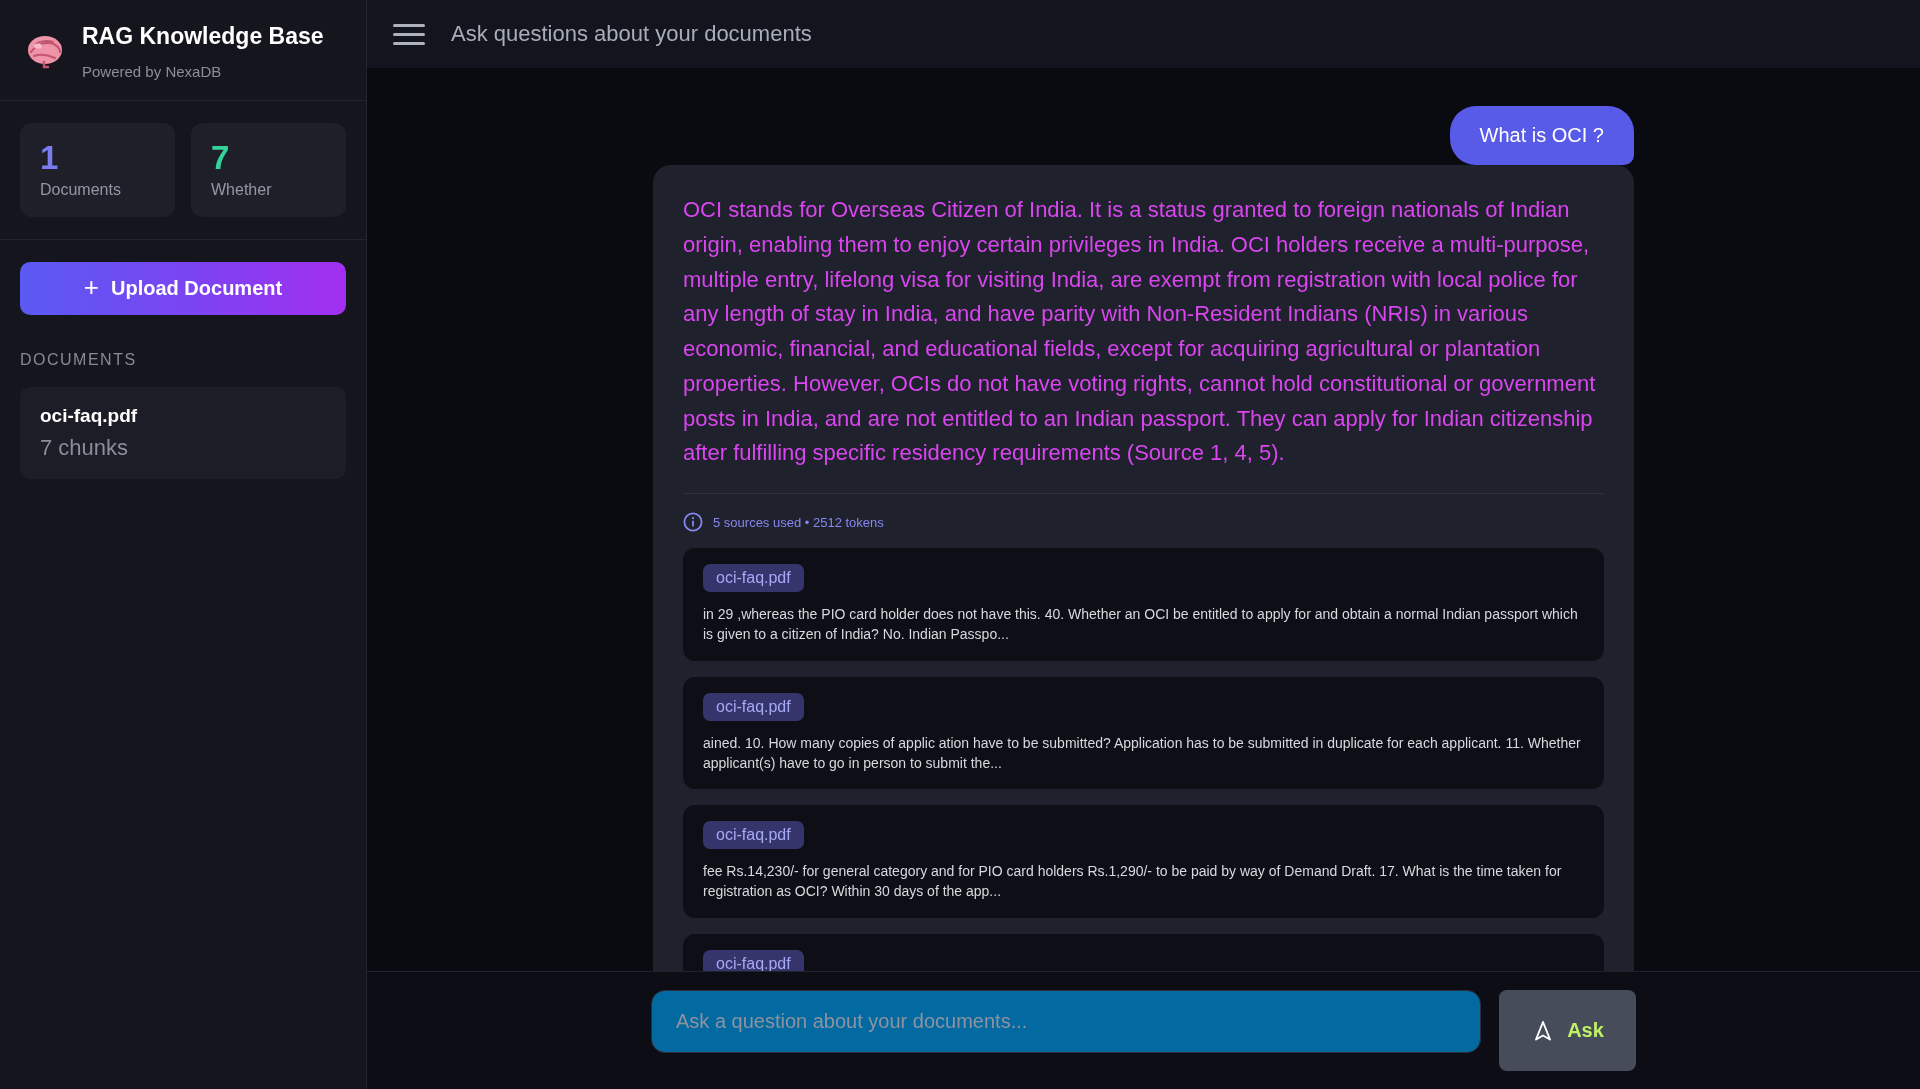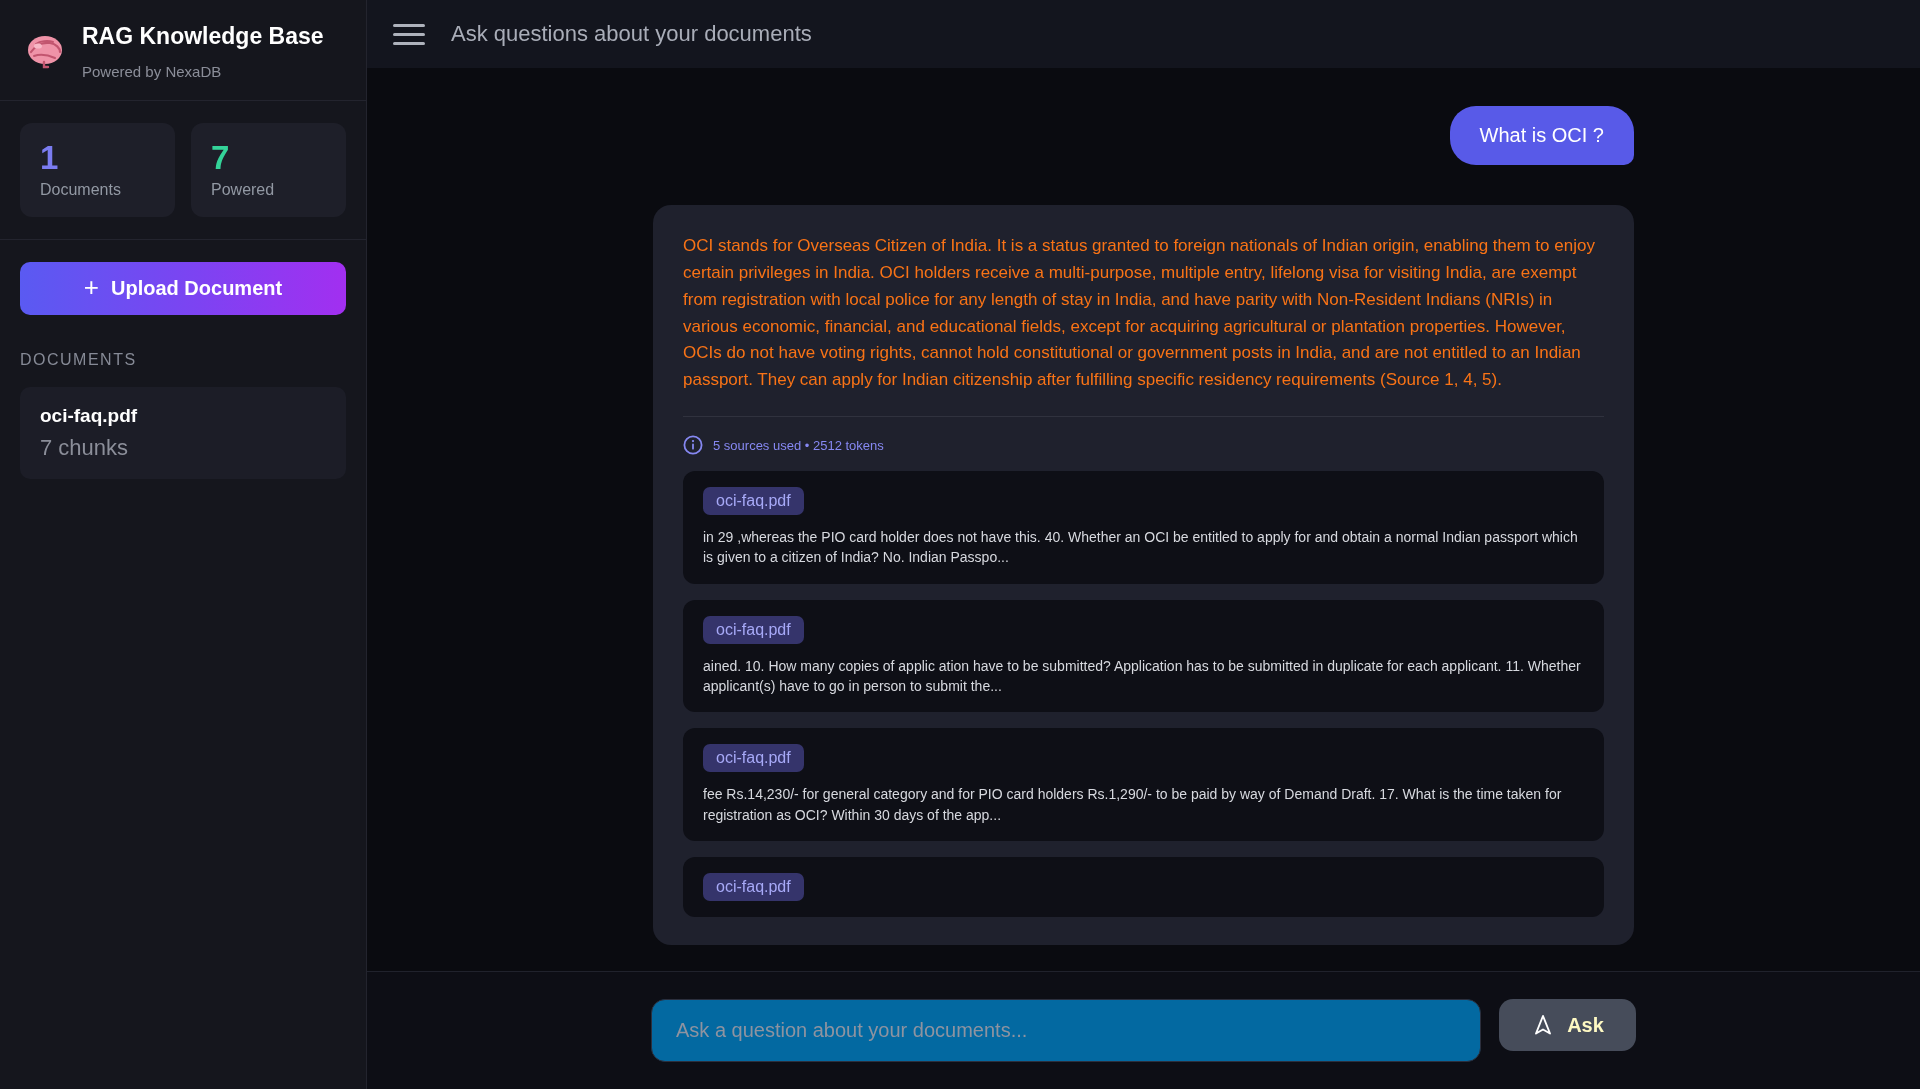--- a/index.html
+++ b/index.html
@@ -81,29 +81,28 @@
     display: flex; flex-direction: column; align-items: center;
   }
   .chat-column { width: 981px; display: flex; flex-direction: column; }
 
   .user-bubble {
     align-self: flex-end;
     background: #585ae8; color: #ffffff;
     font-size: 20px;
     padding: 18px 30px;
     border-radius: 26px 26px 10px 26px;
-    margin-bottom: 40px;
   }
 
   .assistant-card {
     background: #1f212d;
     border-radius: 18px;
     padding: 28px 30px;
   }
-  .answer-text { font-size: 17px; line-height: 1.58; color: #f97316; }
+  .answer-text { font-size: 22px; line-height: 1.58; color: #d946ef; }
   .answer-divider { height: 1px; background: #30323e; margin: 22px 0 18px 0; border: none; }
 
   .sources-meta {
     display: flex; align-items: center; gap: 10px;
     color: #8688f2; font-size: 13px;
   }
   .info-icon { width: 20px; height: 20px; display: block; }
 
   .source-card {
     background: #0e0f16; border-radius: 12px;
@@ -128,24 +127,24 @@
   .question-input {
     flex: 1; height: 63px;
     background: #0369a1;
     border: 1px solid #2c2f3d;
     border-radius: 14px;
     color: #e7e9ee; font-size: 20px; font-family: inherit;
     padding: 0 24px; outline: none;
   }
   .question-input::placeholder { color: #8e93a0; }
   .ask-btn {
-    width: 137px; height: 52px; border: none; cursor: pointer;
+    width: 137px; height: 81px; border: none; cursor: pointer;
     background: #464c5a;
-    border-radius: 14px;
-    color: #fef9c3; font-size: 20px; font-weight: bold; font-family: inherit;
+    border-radius: 8px;
+    color: #bef264; font-size: 20px; font-weight: bold; font-family: inherit;
     display: flex; align-items: center; justify-content: center; gap: 12px;
   }
   .send-icon { width: 24px; height: 24px; display: block; }
 </style>
 </head>
 <body>
 
 <aside class="sidebar">
   <div class="sidebar-header">
     <svg class="logo" viewBox="0 0 46 46">
@@ -162,21 +161,21 @@
     </div>
   </div>
 
   <div class="stats-row">
     <div class="stat-card">
       <div class="stat-value indigo">1</div>
       <div class="stat-label">Documents</div>
     </div>
     <div class="stat-card">
       <div class="stat-value green">7</div>
-      <div class="stat-label">Powered</div>
+      <div class="stat-label">Whether</div>
     </div>
   </div>
 
   <div class="sidebar-body">
     <button class="upload-btn">
       <span class="plus-glyph">+</span>
       <span>Upload Document</span>
     </button>
 
     <div class="documents-heading">DOCUMENTS</div>

